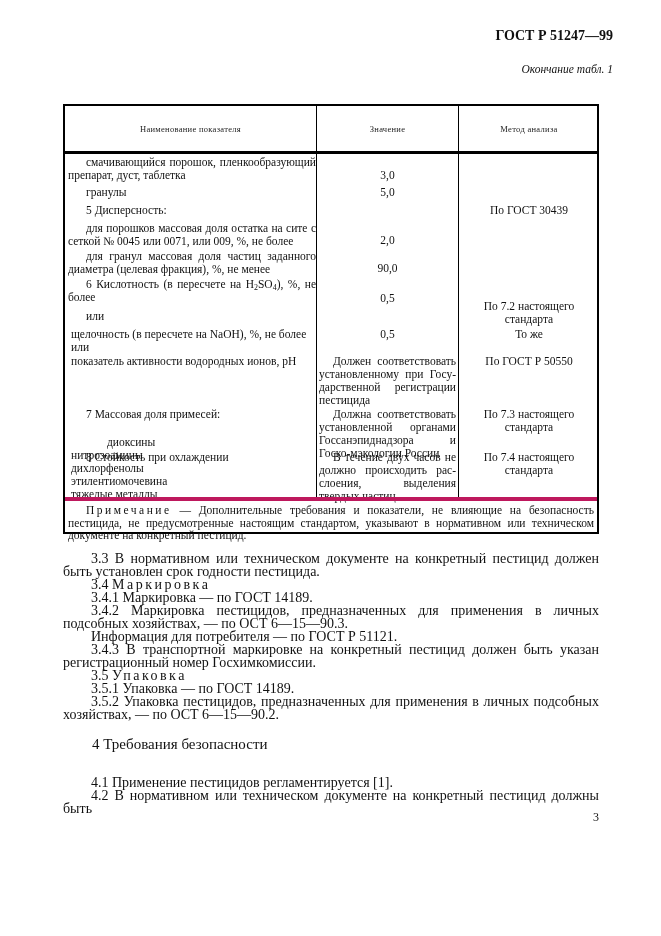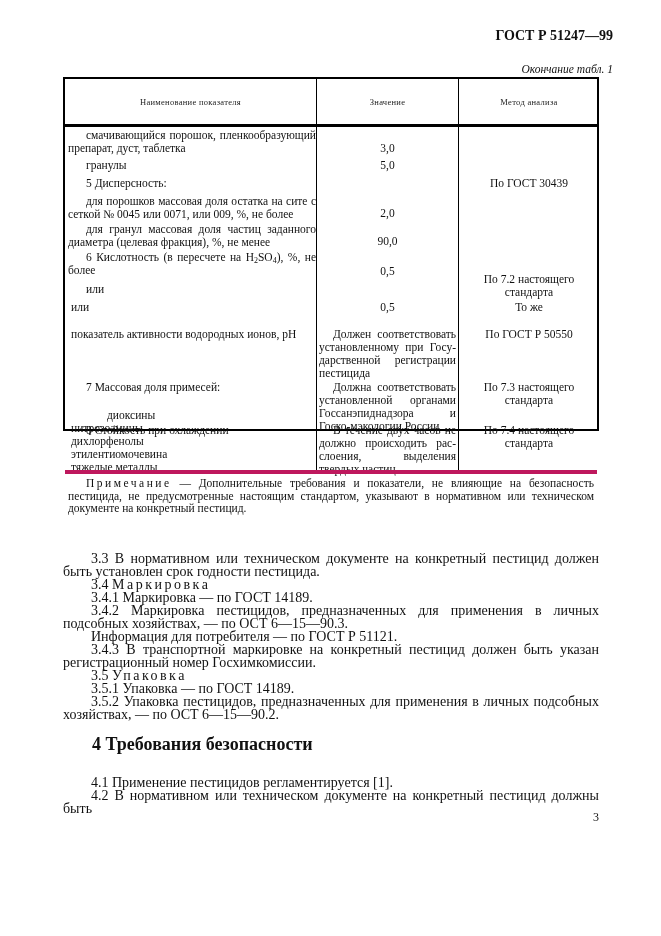--- a/index.html
+++ b/index.html
@@ -2,21 +2,21 @@
 <html><head>
 <meta charset="utf-8">
 <style>
   html, body { margin: 0; padding: 0; background: #ffffff; }
   body { width: 661px; height: 936px; position: relative; overflow: hidden;
          font-family: "Liberation Serif", "DejaVu Serif", serif; color: #111; }
   .abs { position: absolute; }
   .doc-code { right: 48px; top: 28px; font-weight: bold; font-size: 14px; }
   .table-caption { right: 48px; top: 63px; font-style: italic; font-size: 11.5px; }
 
-  .tbl { position: absolute; left: 63px; top: 77px; width: 536px; height: 354px;
+  .tbl { position: absolute; left: 63px; top: 104px; width: 536px; height: 430px;
          border: 2px solid #000; box-sizing: border-box; }
   .hdr { position: absolute; left: 0; top: 0; right: 0; height: 45px;
          border-bottom: 3px solid #000; }
   .vline { position: absolute; top: 0; width: 1px; background: #000; }
   .hcell { position: absolute; top: 0; height: 45px; display: flex; align-items: center;
            justify-content: center; font-size: 8.5px; letter-spacing: 0.3px; color: #222; }
   .cell { position: absolute; font-size: 11.5px; line-height: 13px; }
   .c1 { left: 3px; width: 248px; text-align: justify; }
   .c1 .ind { text-indent: 18px; }
   .c2 { left: 254px; width: 137px; }
@@ -24,21 +24,21 @@
   .center { text-align: center; }
   .just { text-align: justify; text-indent: 14px; }
   .note { position: absolute; left: 0; right: 0; top: 391px; bottom: 0;
           border-top: 4px solid #be185d; font-size: 11.5px; line-height: 12.5px;
           padding: 3px 3px 0 3px; text-align: justify; text-indent: 18px; }
   .spaced { letter-spacing: 2.5px; }
 
   .body-text { position: absolute; left: 63px; width: 536px; font-size: 14px; line-height: 13px; }
   .p { text-align: justify; }
   .ind { text-indent: 28px; }
-  .sec-title { font-weight: bold; font-size: 18px; }
+  .sec-title { font-weight: normal; font-size: 15px; }
   .page-num { right: 62px; top: 810px; font-size: 12px; }
   sub { font-size: 8px; vertical-align: -2px; line-height: 0; }
 </style>
 </head>
 <body>
 
 <div class="abs doc-code">ГОСТ Р 51247—99</div>
 <div class="abs table-caption">Окончание табл. 1</div>
 
 <div class="tbl">
@@ -79,20 +79,21 @@
     <div class="ind"><span>6 Кислотность (в пересчете на H</span><sub>2</sub><span>SO</span><sub>4</sub><span>), %, не более</span></div>
   </div>
   <div class="cell c2 center" style="top:186px;">0,5</div>
   <div class="cell c3" style="top:174px;margin-top:20px;">По 7.2 настоящего стандарта</div>
 
   <div class="cell c1" style="top:204px;">
       <div class="ind">или</div>
     </div>
 
   <div class="cell c1" style="top:222px;">
+    <div style="text-indent:3px;">щелочность (в пересчете на NaOH), %, не более</div>
     <div style="text-indent:3px;">или</div>
   </div>
   <div class="cell c2 center" style="top:222px;">0,5</div>
   <div class="cell c3" style="top:222px;">То же</div>
 
   <div class="cell c1" style="top:249px;">
       <div style="text-indent:3px;">показатель активности водородных ионов, рН</div>
     </div>
   <div class="cell c2 just" style="top:249px;">Должен соответствовать установленному при Госу-дарственной регистрации пестицида</div>
   <div class="cell c3" style="top:249px;">По ГОСТ Р 50550</div>

